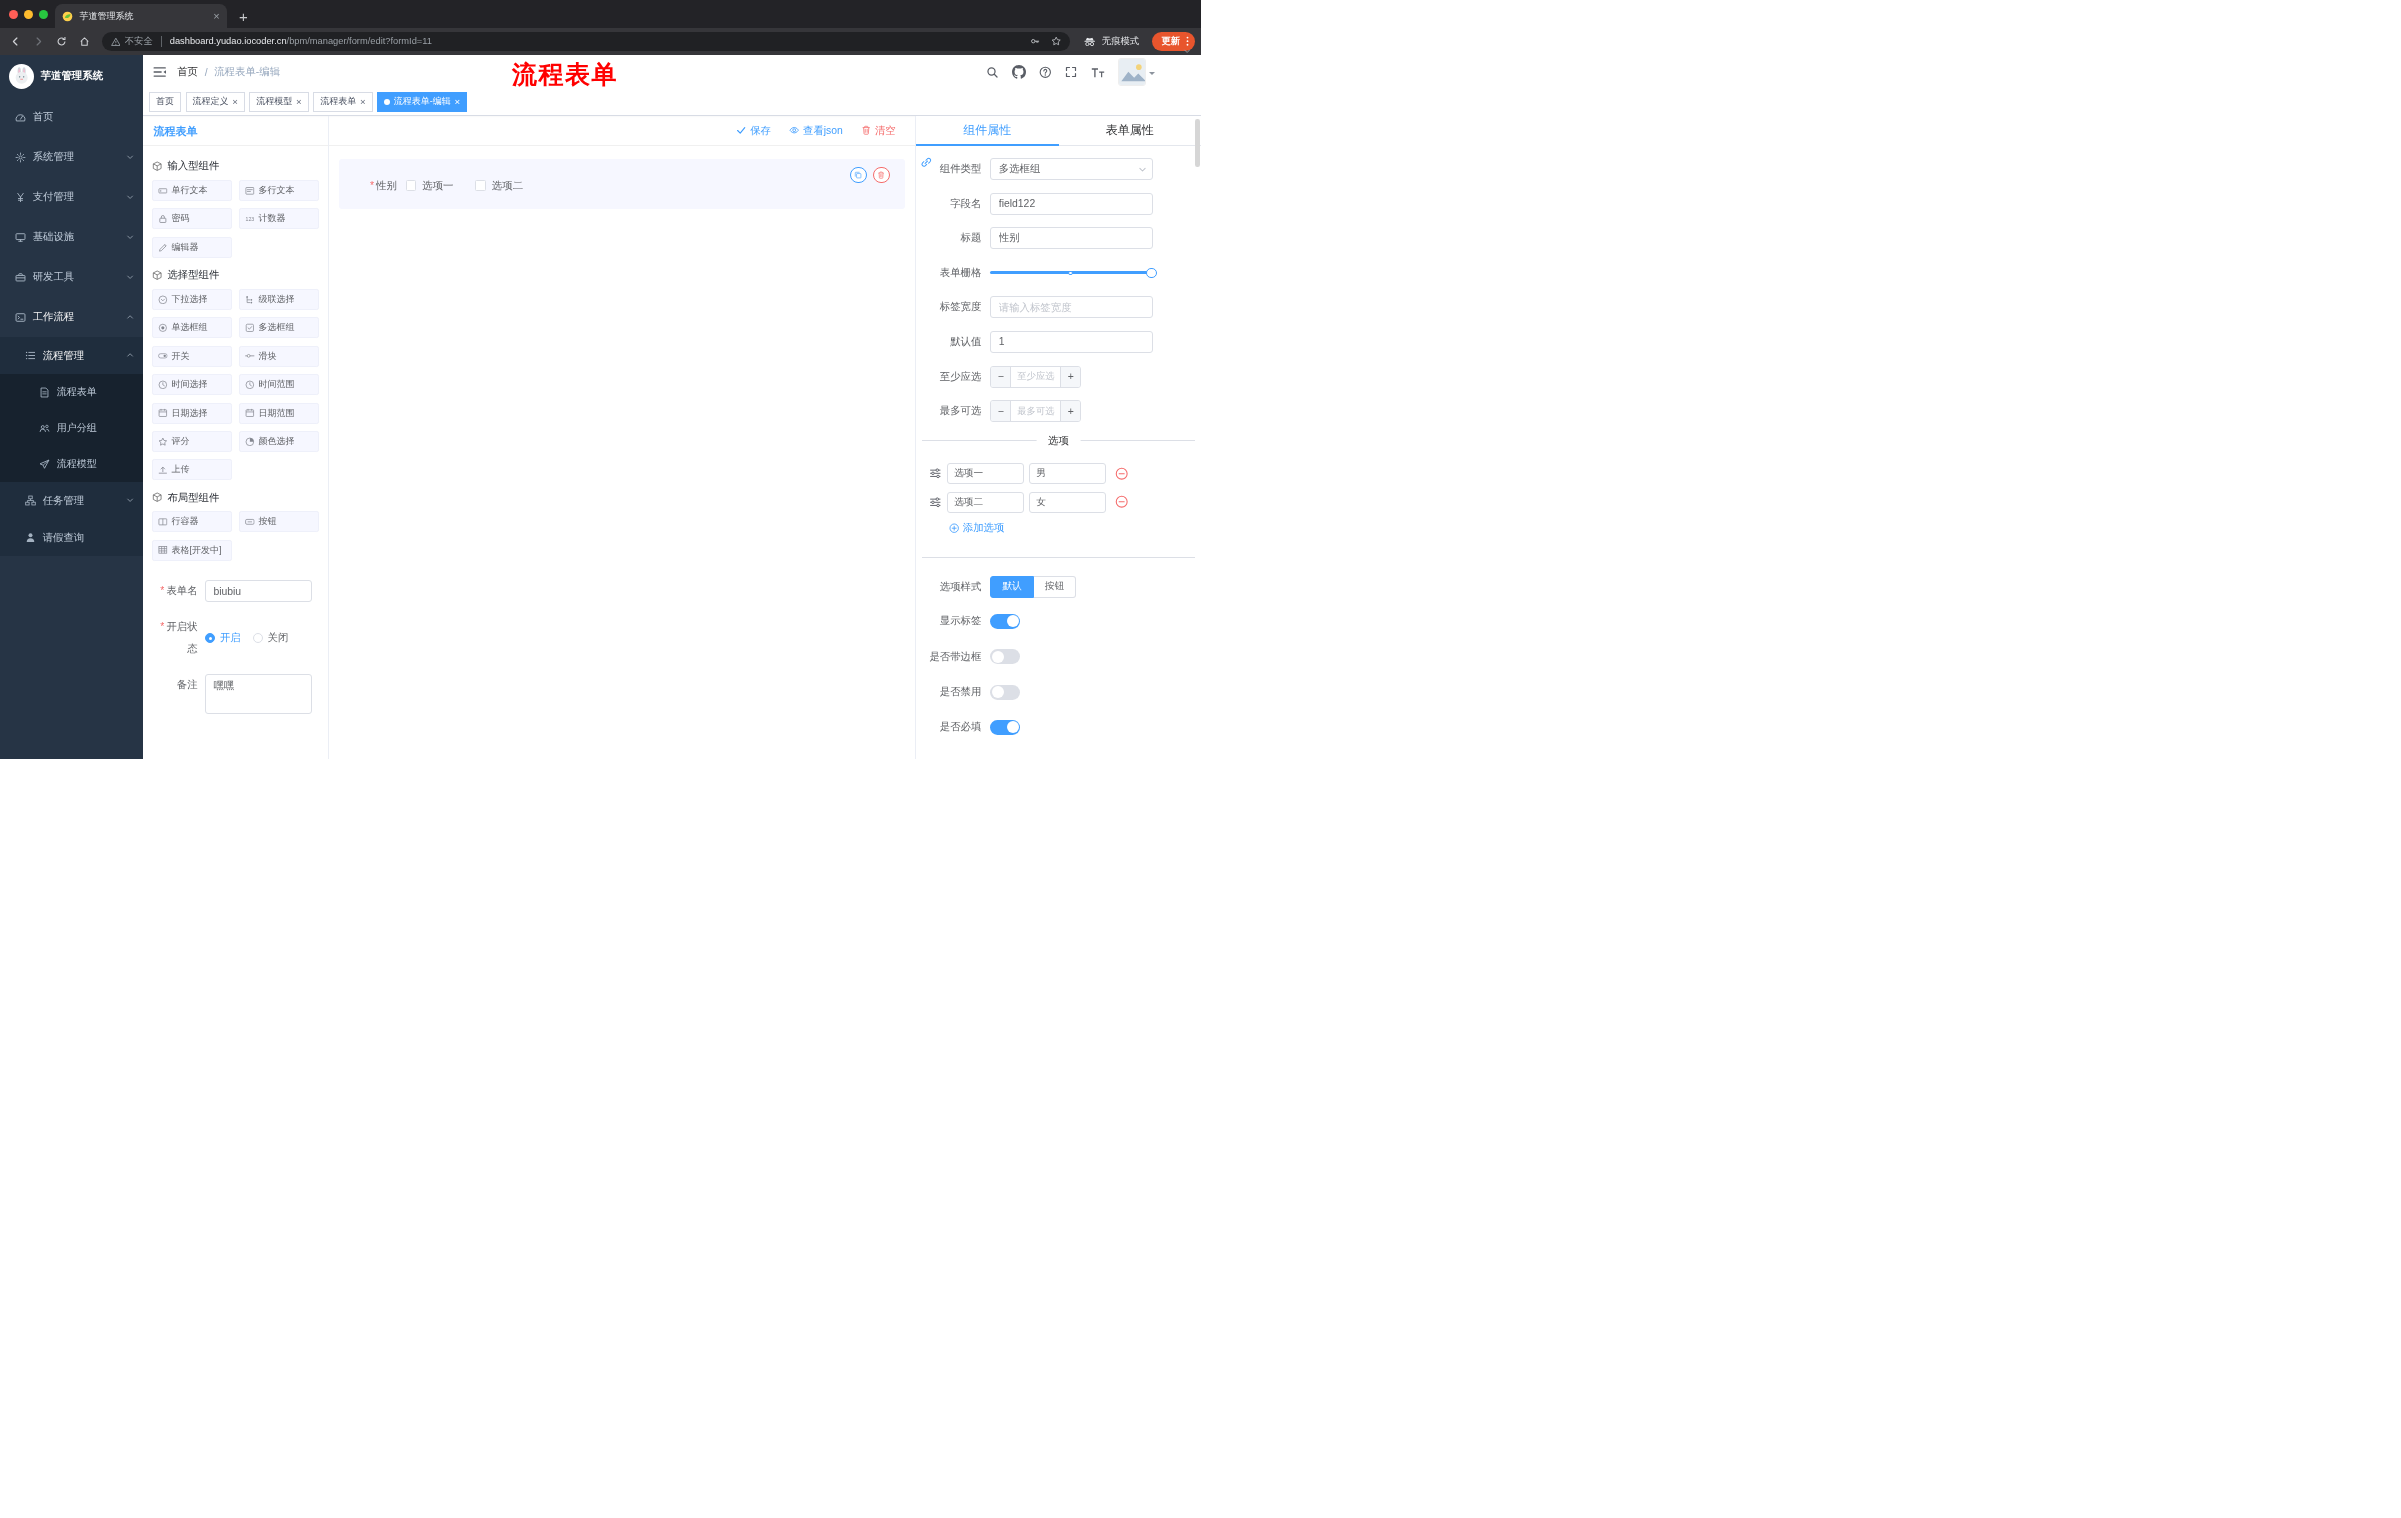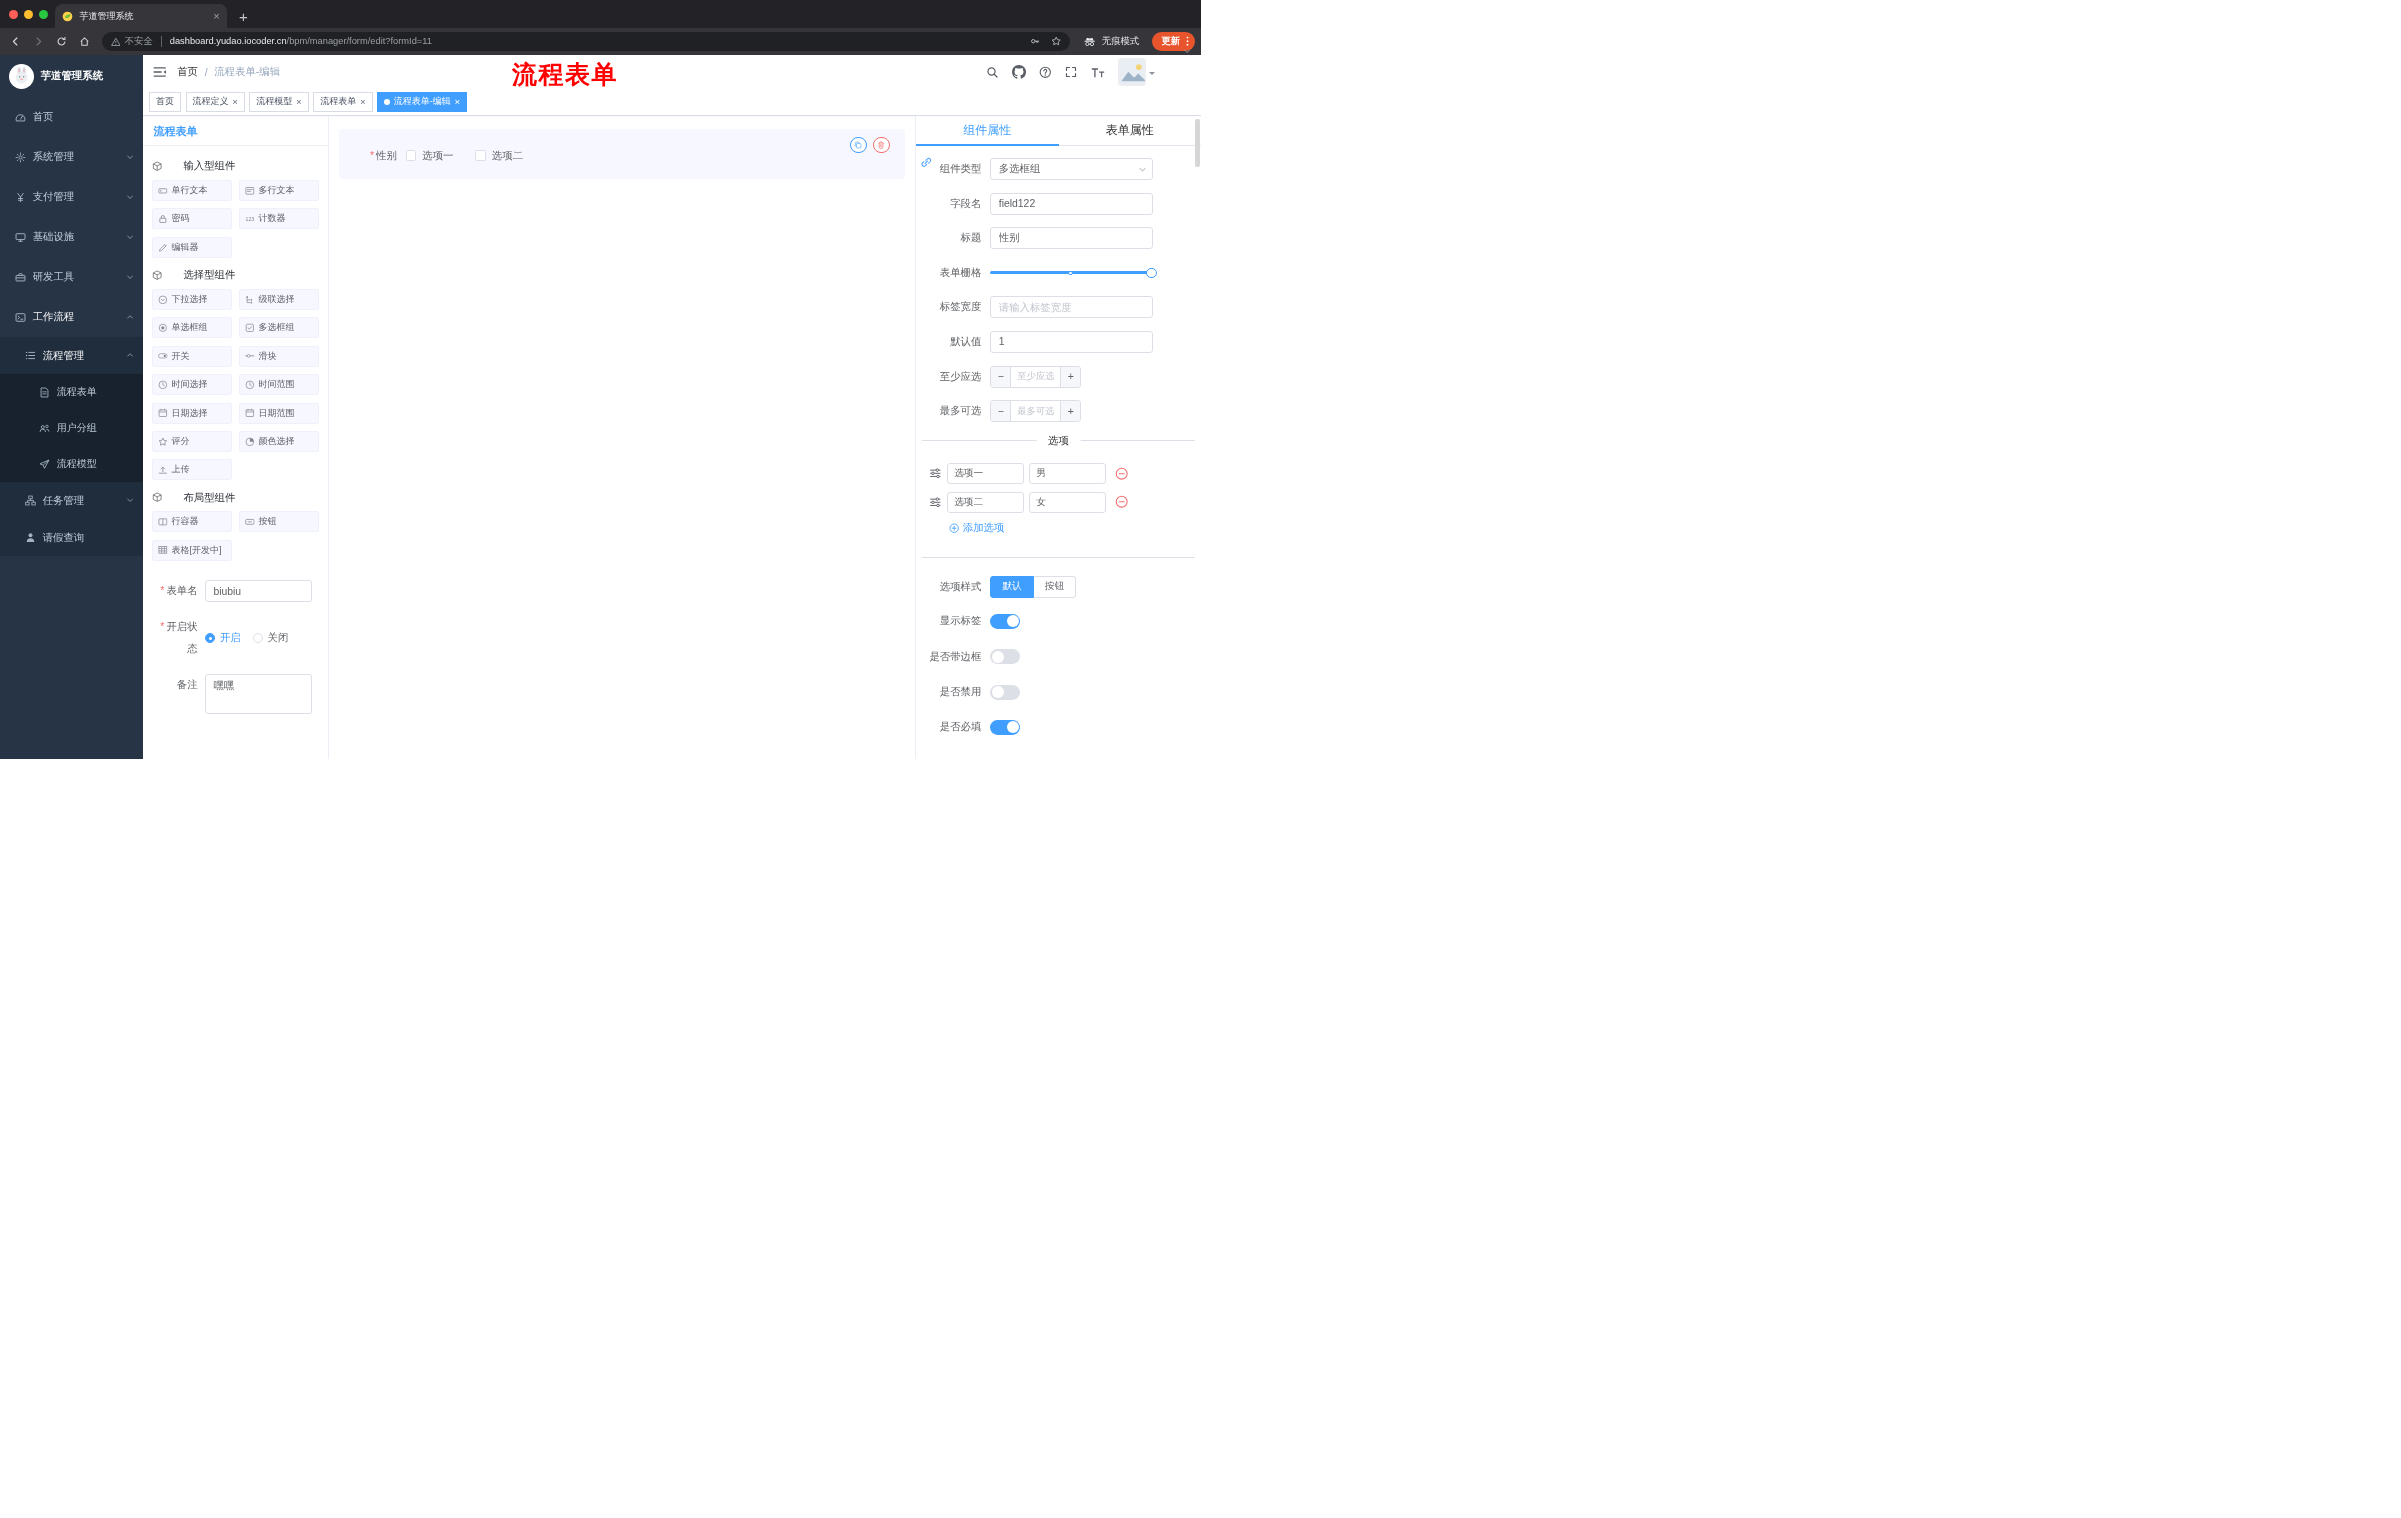--- a/index.html
+++ b/index.html
@@ -73,21 +73,21 @@
 .tag .x{font-size:9.7px;color:#6b7280;line-height:1;cursor:pointer}
 .tag .dot{width:6px;height:6px;border-radius:50%;background:#fff}
 .tag.active{background:#409eff;border-color:#409eff;color:#fff}
 .tag.active .x{color:#fff}
 
 
 .workspace{flex:1;display:flex;min-height:0}
 .left-panel{width:186px;border-right:0.7px solid #ebeef5;display:flex;flex-direction:column;flex-shrink:0}
 .panel-header{height:30px;line-height:30px;padding-left:10.4px;color:#409eff;font-weight:700;font-size:11px;border-bottom:0.7px solid #f0f0f0;flex-shrink:0}
 .pal-body{flex:1;padding:3px 9px 0;overflow:hidden}
-.pal-title{display:flex;align-items:center;gap:21px;margin:10.4px 0 6.7px;font-size:10.4px;color:#2b2f36}
+.pal-title{display:flex;align-items:center;gap:5px;margin:10.4px 0 6.7px;font-size:10.4px;color:#2b2f36}
 .pal-title svg{width:10.4px;height:10.4px;color:#666}
 .pal-grid{display:grid;grid-template-columns:1fr 1fr;gap:7.4px 6.7px}
 .pal-item{height:21px;background:#f6f7ff;border:0.7px solid #eef0fa;border-radius:2.2px;display:flex;align-items:center;gap:3.7px;padding:0 5.2px;font-size:9px;color:#606266;cursor:move;overflow:hidden;white-space:nowrap}
 .pal-item svg{width:9.7px;height:9.7px;color:#848790;flex-shrink:0}
 .pal-form{margin-top:19.3px}
 .pf-row{display:flex;align-items:center;margin-bottom:14px}
 .pf-row.top{align-items:flex-start}
 .pf-row label{width:53px;text-align:right;padding-right:7.4px;color:#606266;font-size:10.4px;flex-shrink:0;line-height:22px}
 .req::before{content:"*";color:#f56c6c;margin-right:2.2px}
 .el-input{height:22px;border:0.7px solid #dcdfe6;border-radius:3px;padding:0 7.4px;font-size:10.4px;color:#606266;width:107px;outline:none;background:#fff}
@@ -847,20 +847,40 @@
             <div class="pf-row top">
               <label>备注</label>
               <textarea class="el-textarea" style="">嘿嘿</textarea>
             </div>
           </div>
 
         </div>
       </div>
 
       <div class="canvas">
+        <div class="canvas-toolbar">
+          <span class="tb-btn">
+              <svg viewBox="0 0 14 14" width="10.4" height="10.4">
+                <use href="#s-check"></use>
+              </svg>
+              <em>保存</em>
+            </span>
+          <span class="tb-btn">
+              <svg viewBox="0 0 14 14" width="10.4" height="10.4">
+                <use href="#s-eye"></use>
+              </svg>
+              <em>查看json</em>
+            </span>
+          <span class="tb-btn danger">
+              <svg viewBox="0 0 14 14" width="10.4" height="10.4">
+                <use href="#s-trash"></use>
+              </svg>
+              <em>清空</em>
+            </span>
+        </div>
         <div class="canvas-body">
           <div class="form-row selected">
             <div class="row-actions">
               <span class="act">
                   <svg viewBox="0 0 11 11" width="8.2" height="8.2">
                     <use href="#s-copy"></use>
                   </svg>
                 </span>
               <span class="act del">
                   <svg viewBox="0 0 11 11" width="8.2" height="8.2">

